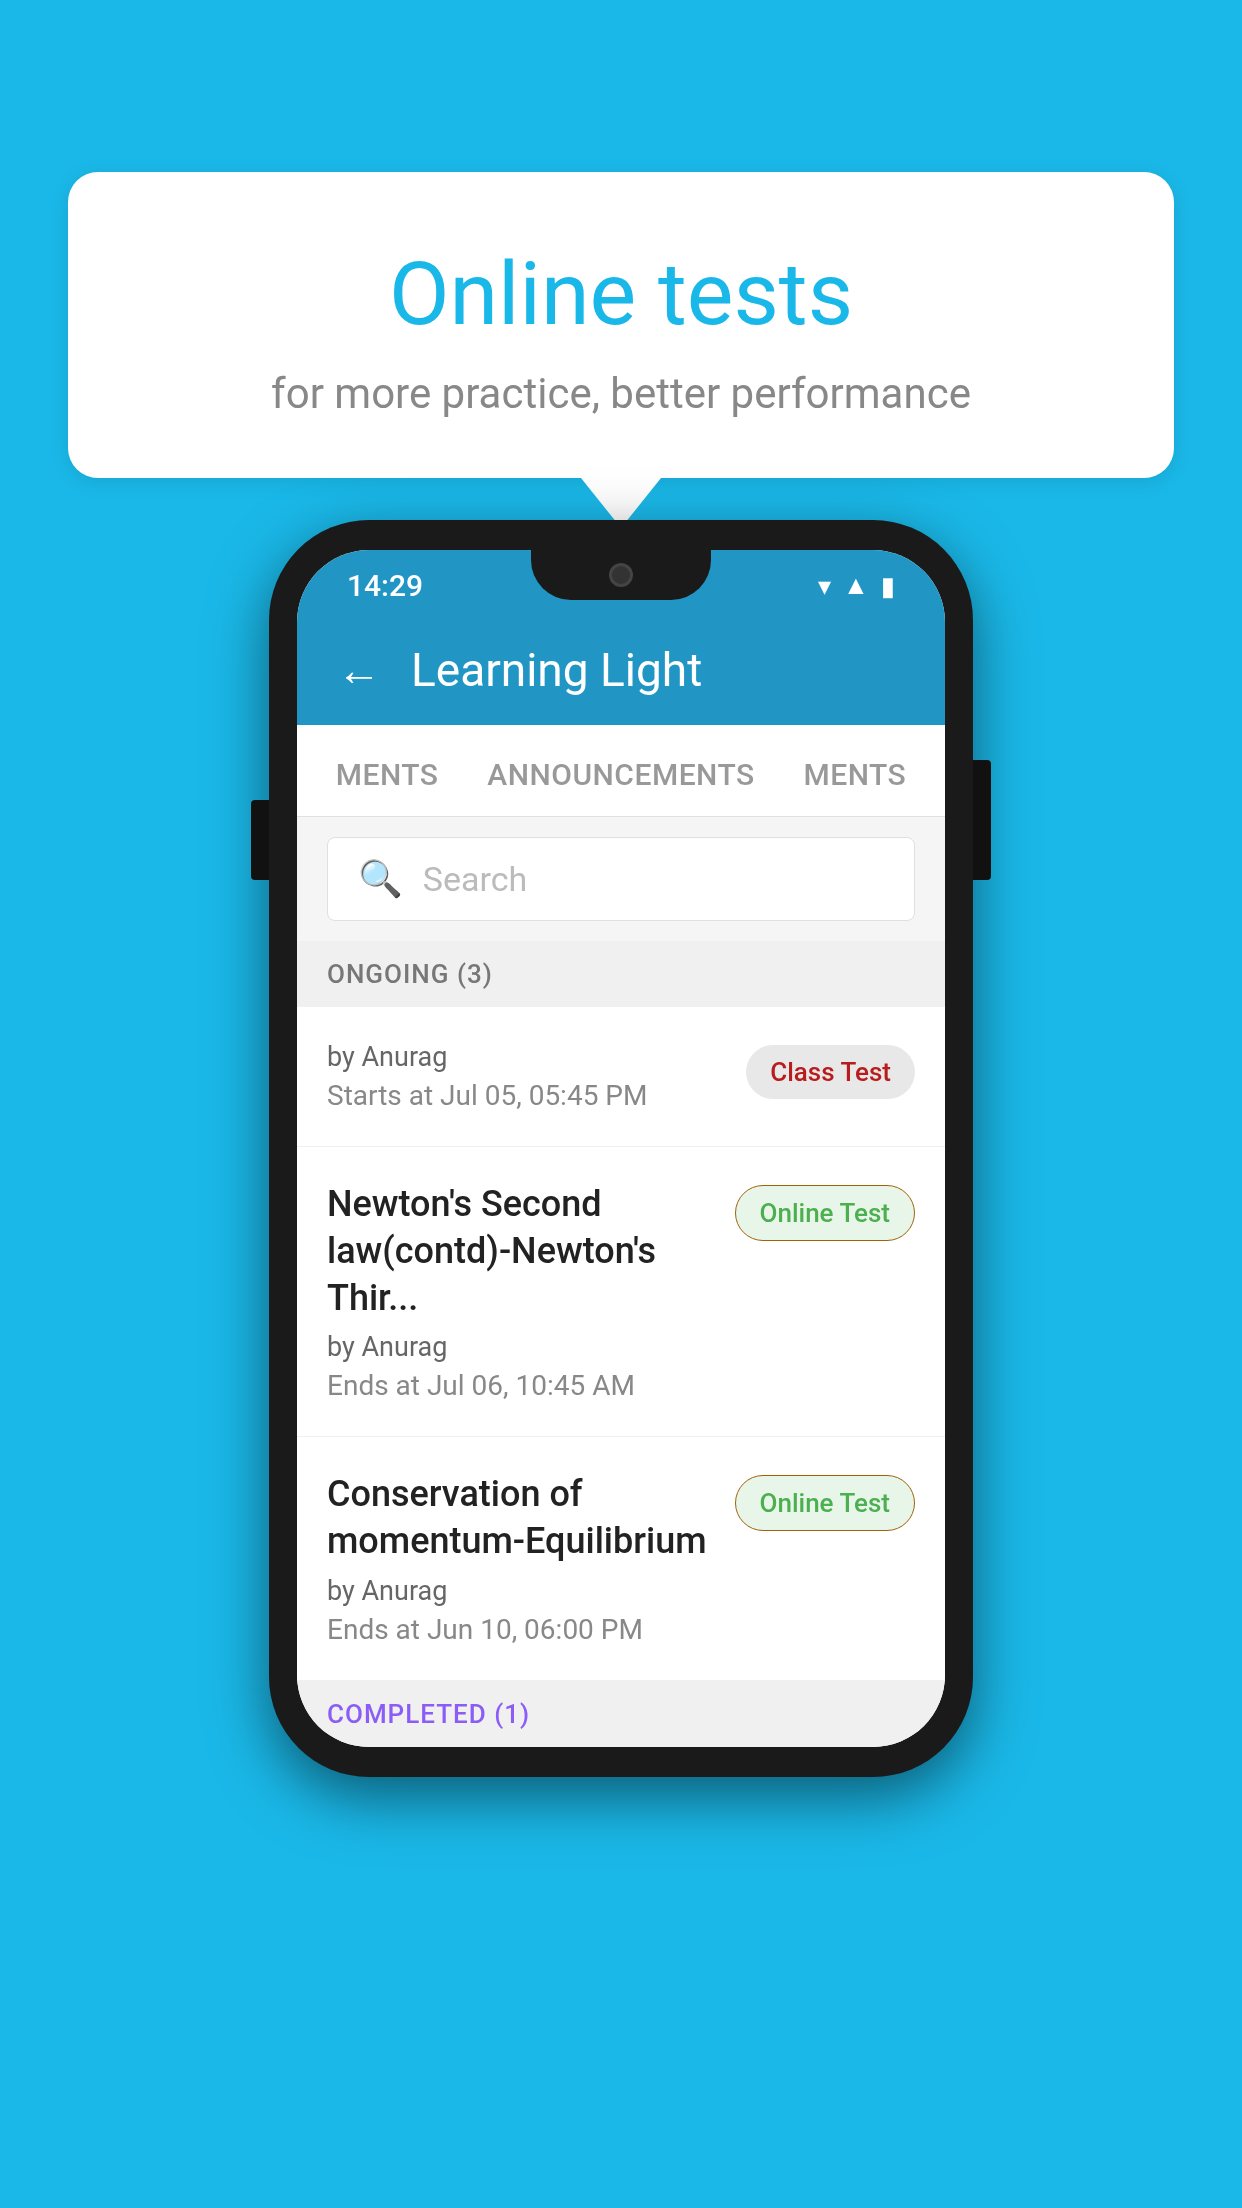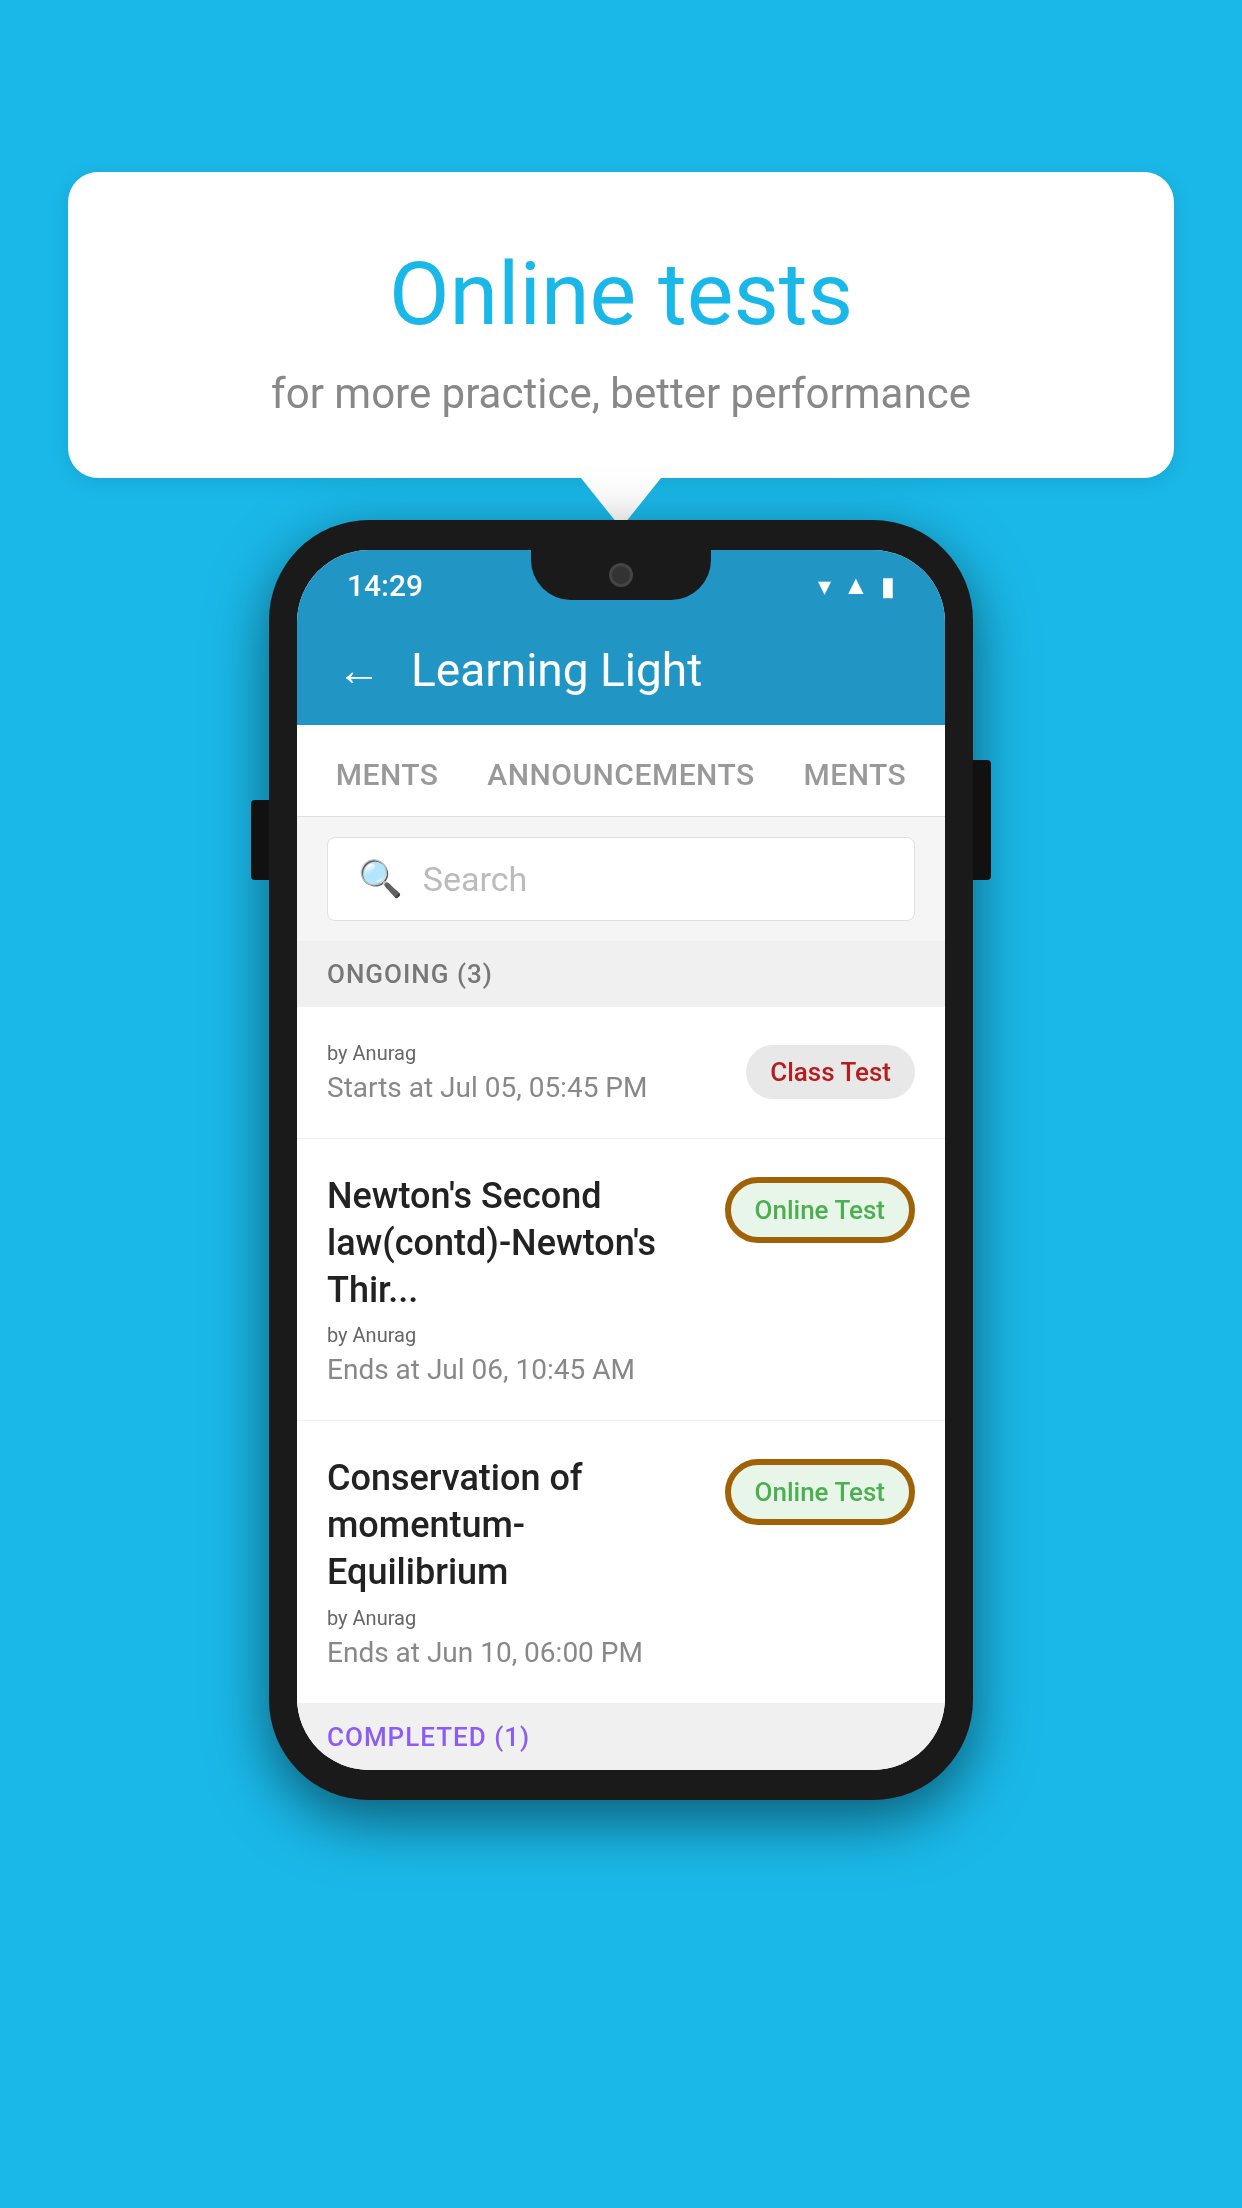--- a/index.html
+++ b/index.html
@@ -263,21 +263,21 @@
 
     .test-title {
       font-size: 36px;
       color: #222;
       font-weight: 500;
       margin-bottom: 10px;
       line-height: 1.3;
     }
 
     .test-author {
-      font-size: 20px;
+      font-size: 27px;
       color: #666;
       margin-bottom: 6px;
     }
 
     .test-date {
       font-size: 28px;
       color: #888;
     }
 
     .test-badge {
@@ -291,21 +291,21 @@
     }
 
     .badge-class {
       background: #e8e8e8;
       color: #b91c1c;
     }
 
     .badge-online {
       background: #e8f5e9;
       color: #4caf50;
-      border: 6px solid #a16207;
+      border: 1px solid #a16207;
     }
 
     
     .completed-section {
       background: #f0f0f0;
       padding: 18px 30px;
     }
 
     .completed-label {
       color: #8b5cf6;

